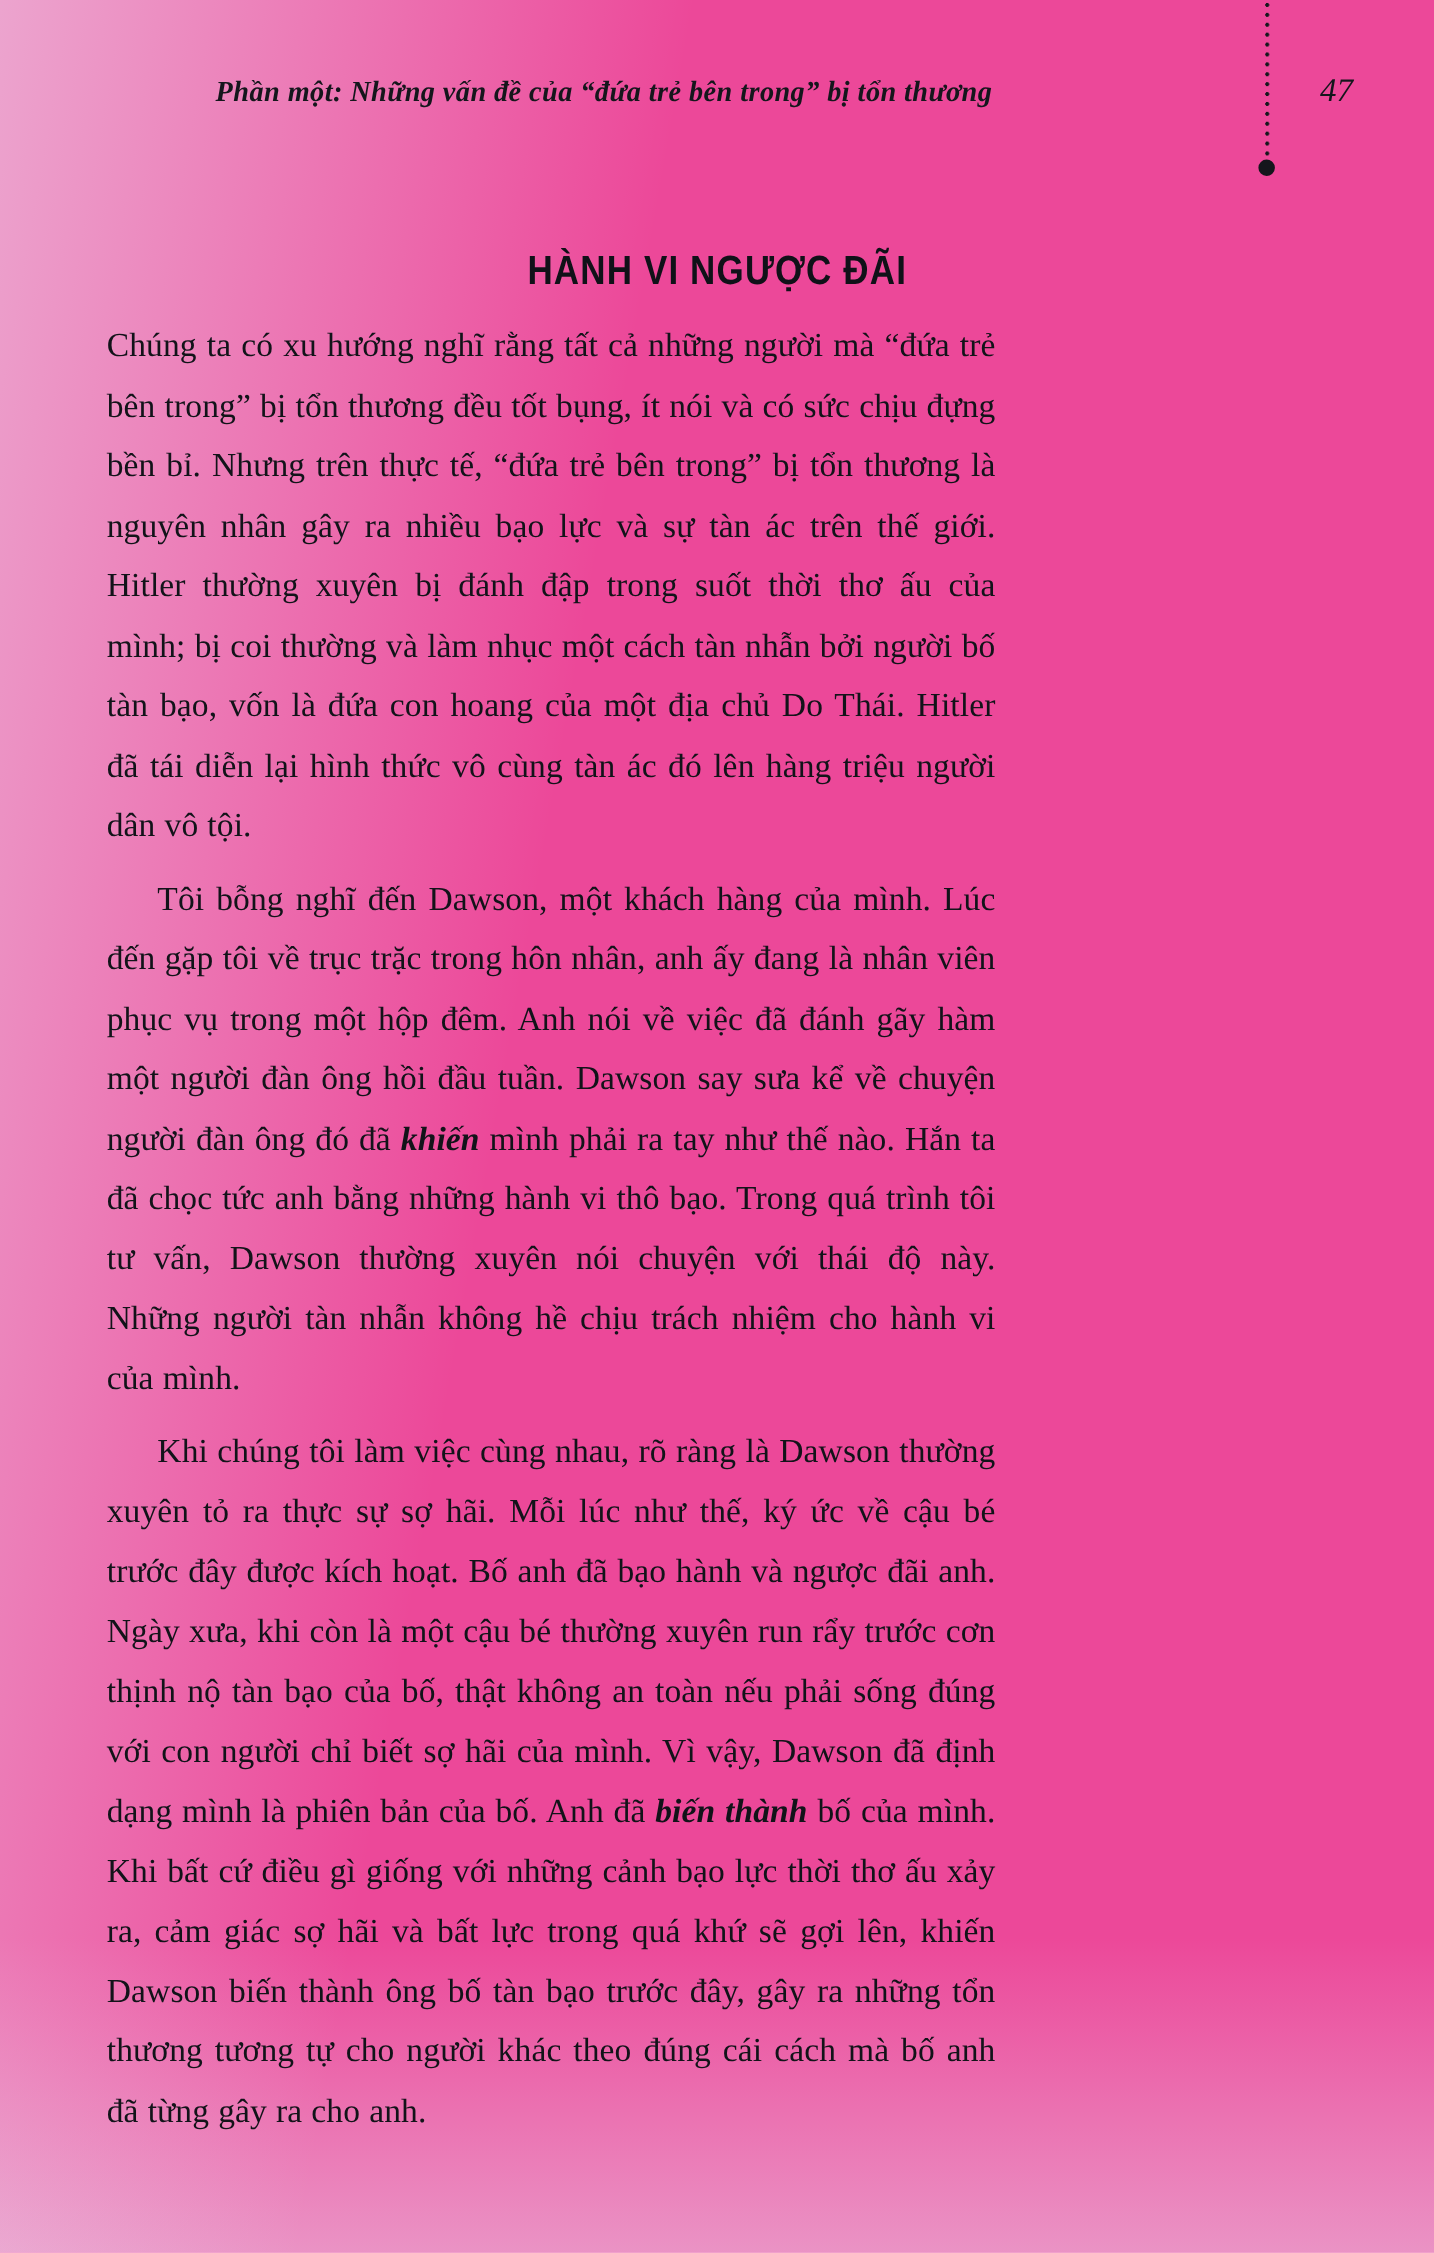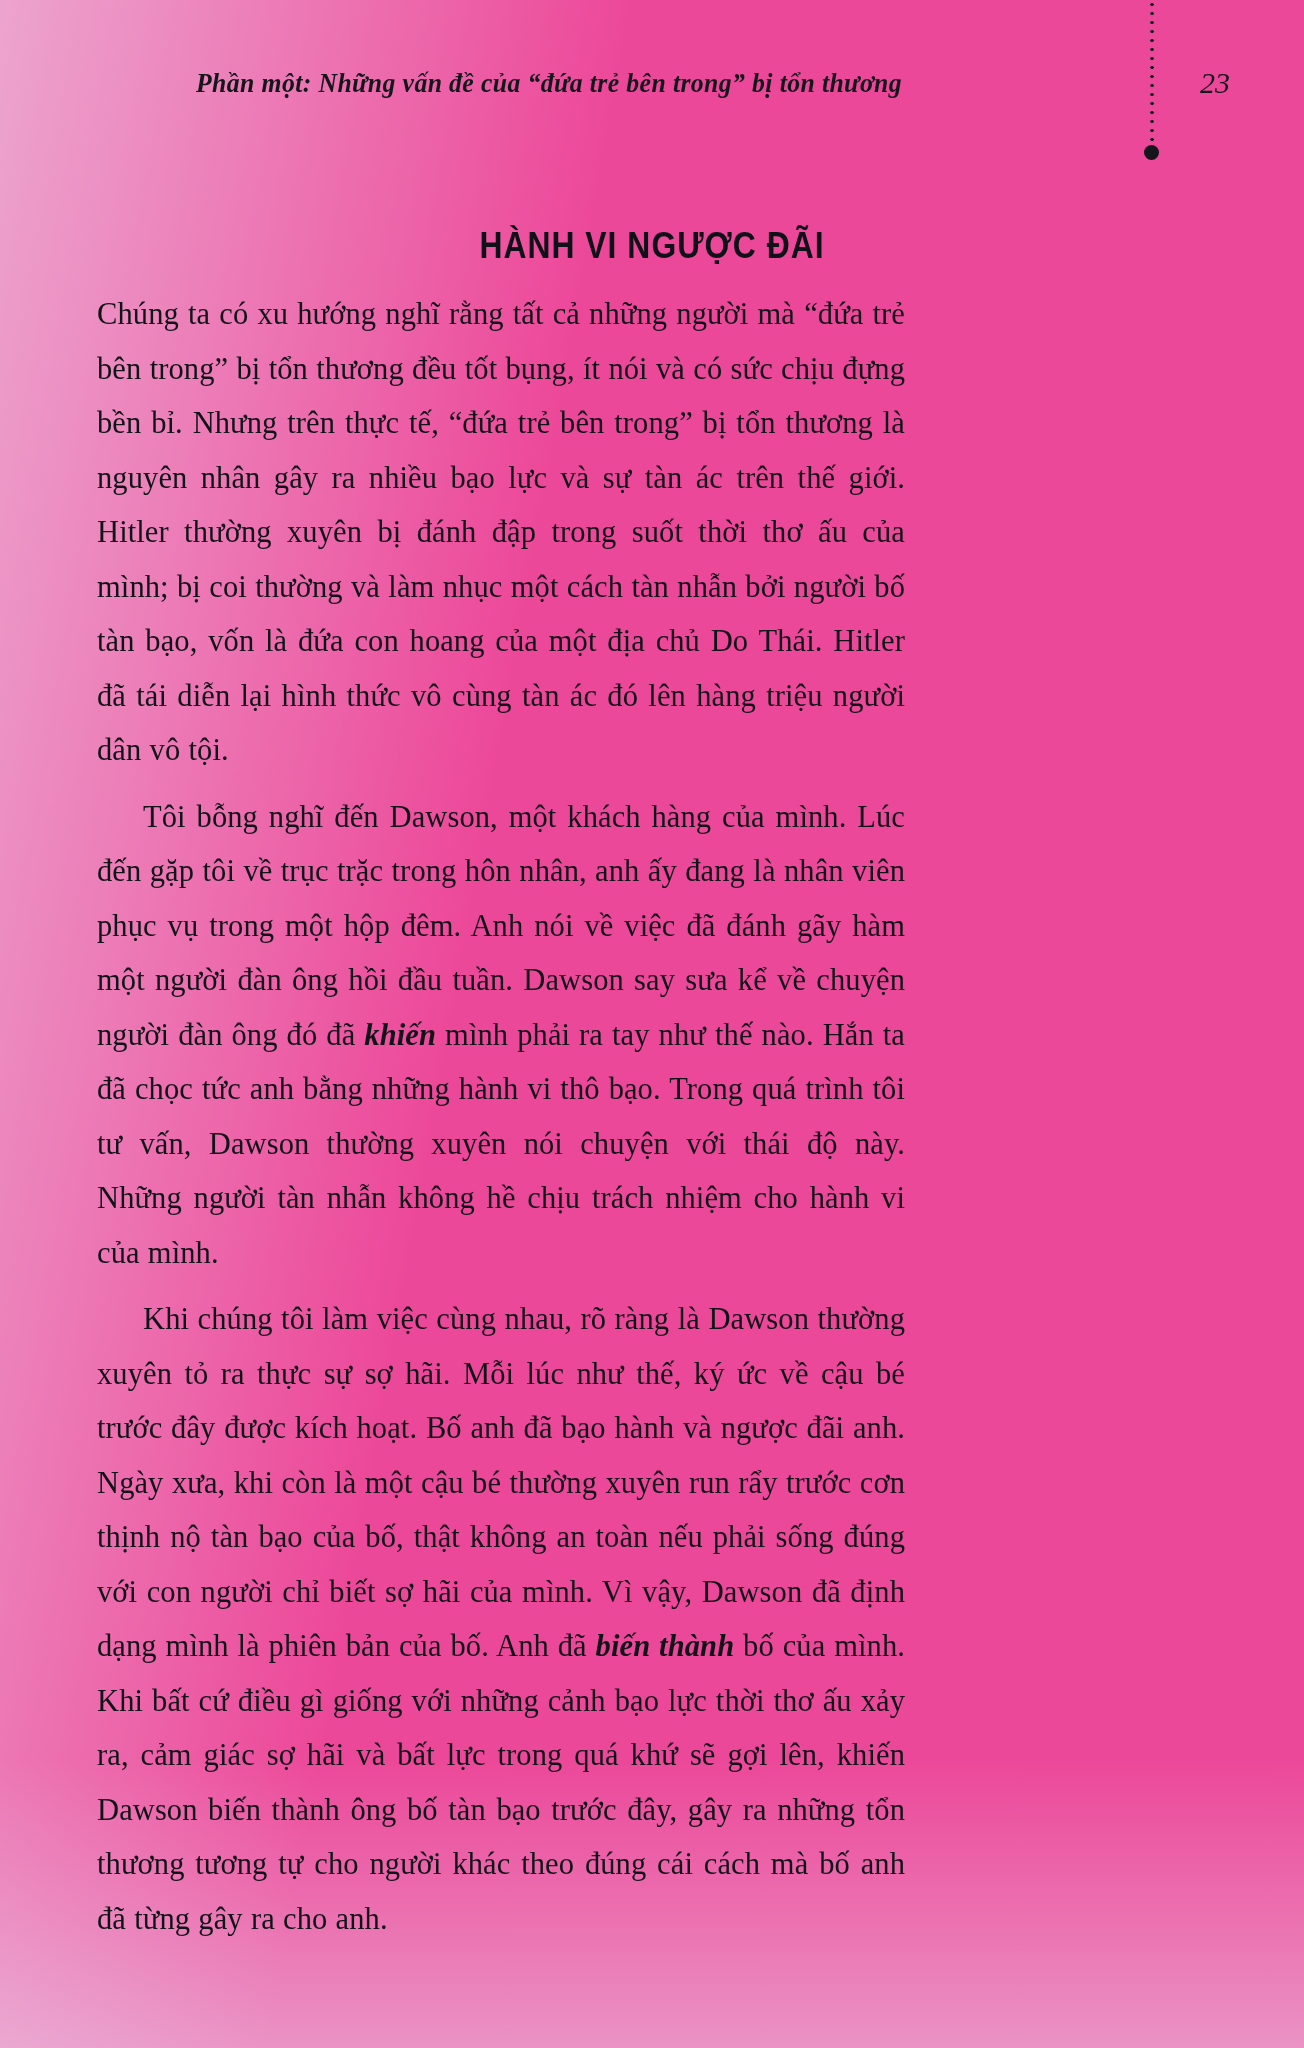--- a/index.html
+++ b/index.html
@@ -131,21 +131,21 @@
 </head>
 <body>
 
 <div class="page">
   <div class="content">
 
     <div class="running-head">
       <div class="rh-title">Phần một: Những vấn đề của “đứa trẻ bên trong” bị tổn thương</div>
       <div class="rh-dotline"></div>
       <div class="rh-bullet"></div>
-      <div class="rh-pageno">23</div>
+      <div class="rh-pageno">47</div>
     </div>
 
     <h1 class="section-heading">HÀNH VI NGƯỢC ĐÃI</h1>
 
     <div class="body-col">
       <p class="para"><span>Chúng ta có xu hướng nghĩ rằng tất cả những người mà “đứa trẻ bên trong” bị tổn thương đều tốt bụng, ít nói và có sức chịu đựng bền bỉ. Nhưng trên thực tế, “đứa trẻ bên trong” bị tổn thương là nguyên nhân gây ra nhiều bạo lực và sự tàn ác trên thế giới. Hitler thường xuyên bị đánh đập trong suốt thời thơ ấu của mình; bị coi thường và làm nhục một cách tàn nhẫn bởi người bố tàn bạo, vốn là đứa con hoang của một địa chủ Do Thái. Hitler đã tái diễn lại hình thức vô cùng tàn ác đó lên hàng triệu người dân vô tội.</span></p>
       <p class="para indent"><span>Tôi bỗng nghĩ đến Dawson, một khách hàng của mình. Lúc đến gặp tôi về trục trặc trong hôn nhân, anh ấy đang là nhân viên phục vụ trong một hộp đêm. Anh nói về việc đã đánh gãy hàm một người đàn ông hồi đầu tuần. Dawson say sưa kể về chuyện người đàn ông đó đã </span><em>khiến</em><span> mình phải ra tay như thế nào. Hắn ta đã chọc tức anh bằng những hành vi thô bạo. Trong quá trình tôi tư vấn, Dawson thường xuyên nói chuyện với thái độ này. Những người tàn nhẫn không hề chịu trách nhiệm cho hành vi của mình.</span></p>
       <p class="para indent"><span>Khi chúng tôi làm việc cùng nhau, rõ ràng là Dawson thường xuyên tỏ ra thực sự sợ hãi. Mỗi lúc như thế, ký ức về cậu bé trước đây được kích hoạt. Bố anh đã bạo hành và ngược đãi anh. Ngày xưa, khi còn là một cậu bé thường xuyên run rẩy trước cơn thịnh nộ tàn bạo của bố, thật không an toàn nếu phải sống đúng với con người chỉ biết sợ hãi của mình. Vì vậy, Dawson đã định dạng mình là phiên bản của bố. Anh đã </span><em>biến thành</em><span> bố của mình. Khi bất cứ điều gì giống với những cảnh bạo lực thời thơ ấu xảy ra, cảm giác sợ hãi và bất lực trong quá khứ sẽ gợi lên, khiến Dawson biến thành ông bố tàn bạo trước đây, gây ra những tổn thương tương tự cho người khác theo đúng cái cách mà bố anh đã từng gây ra cho anh.</span></p>
     </div>
 

